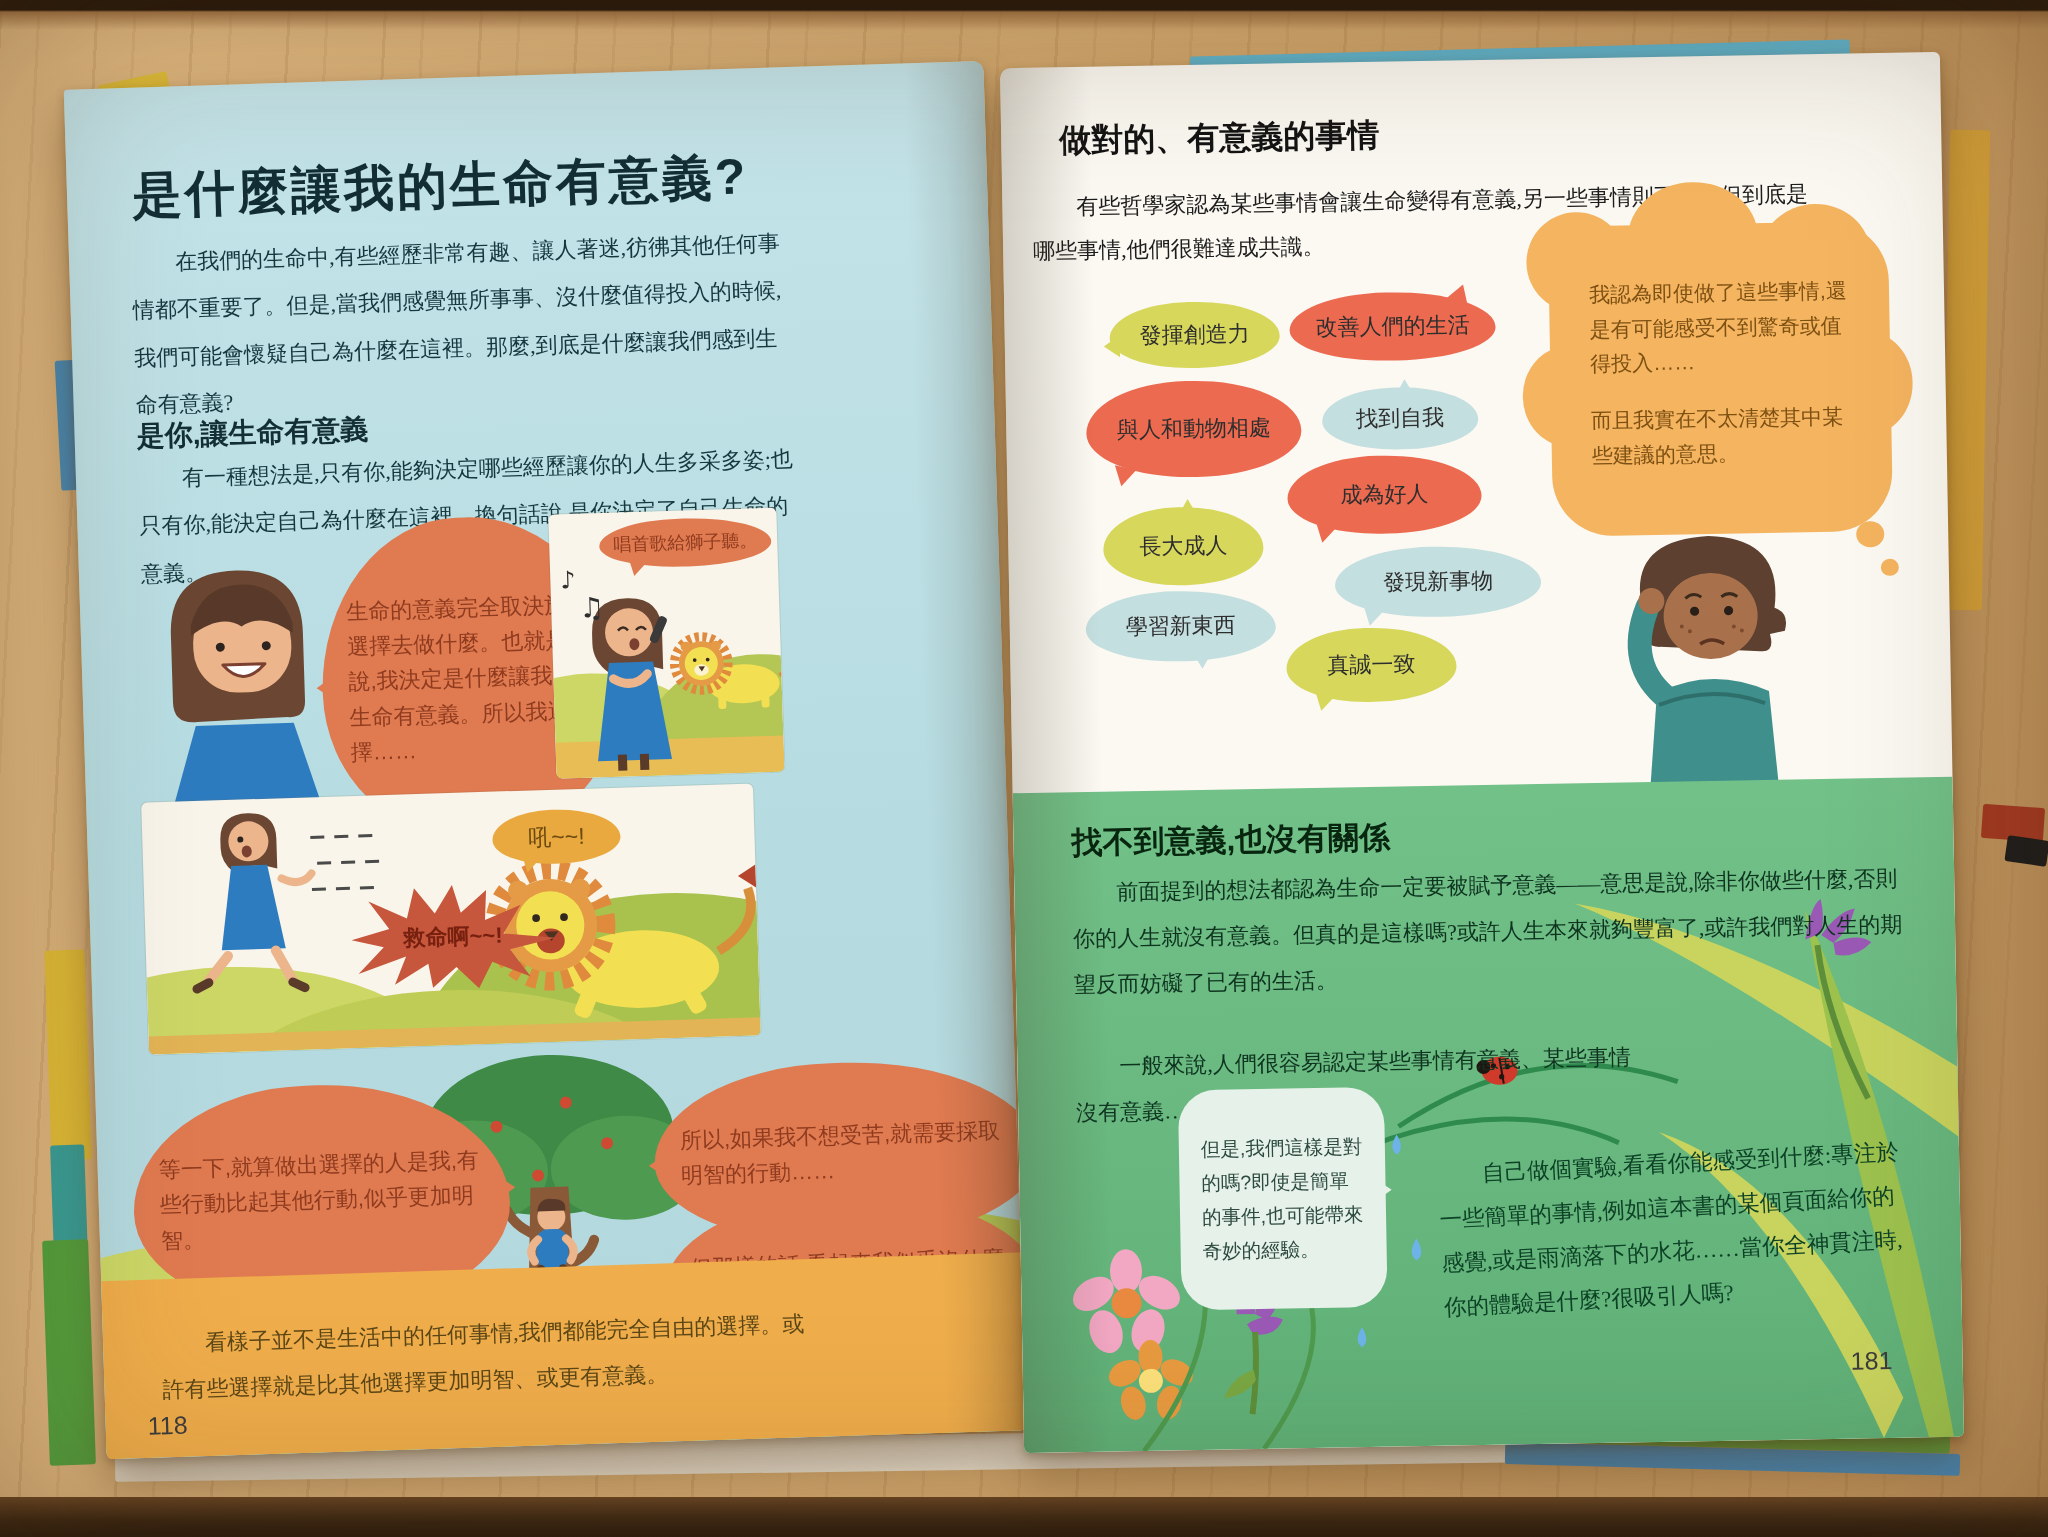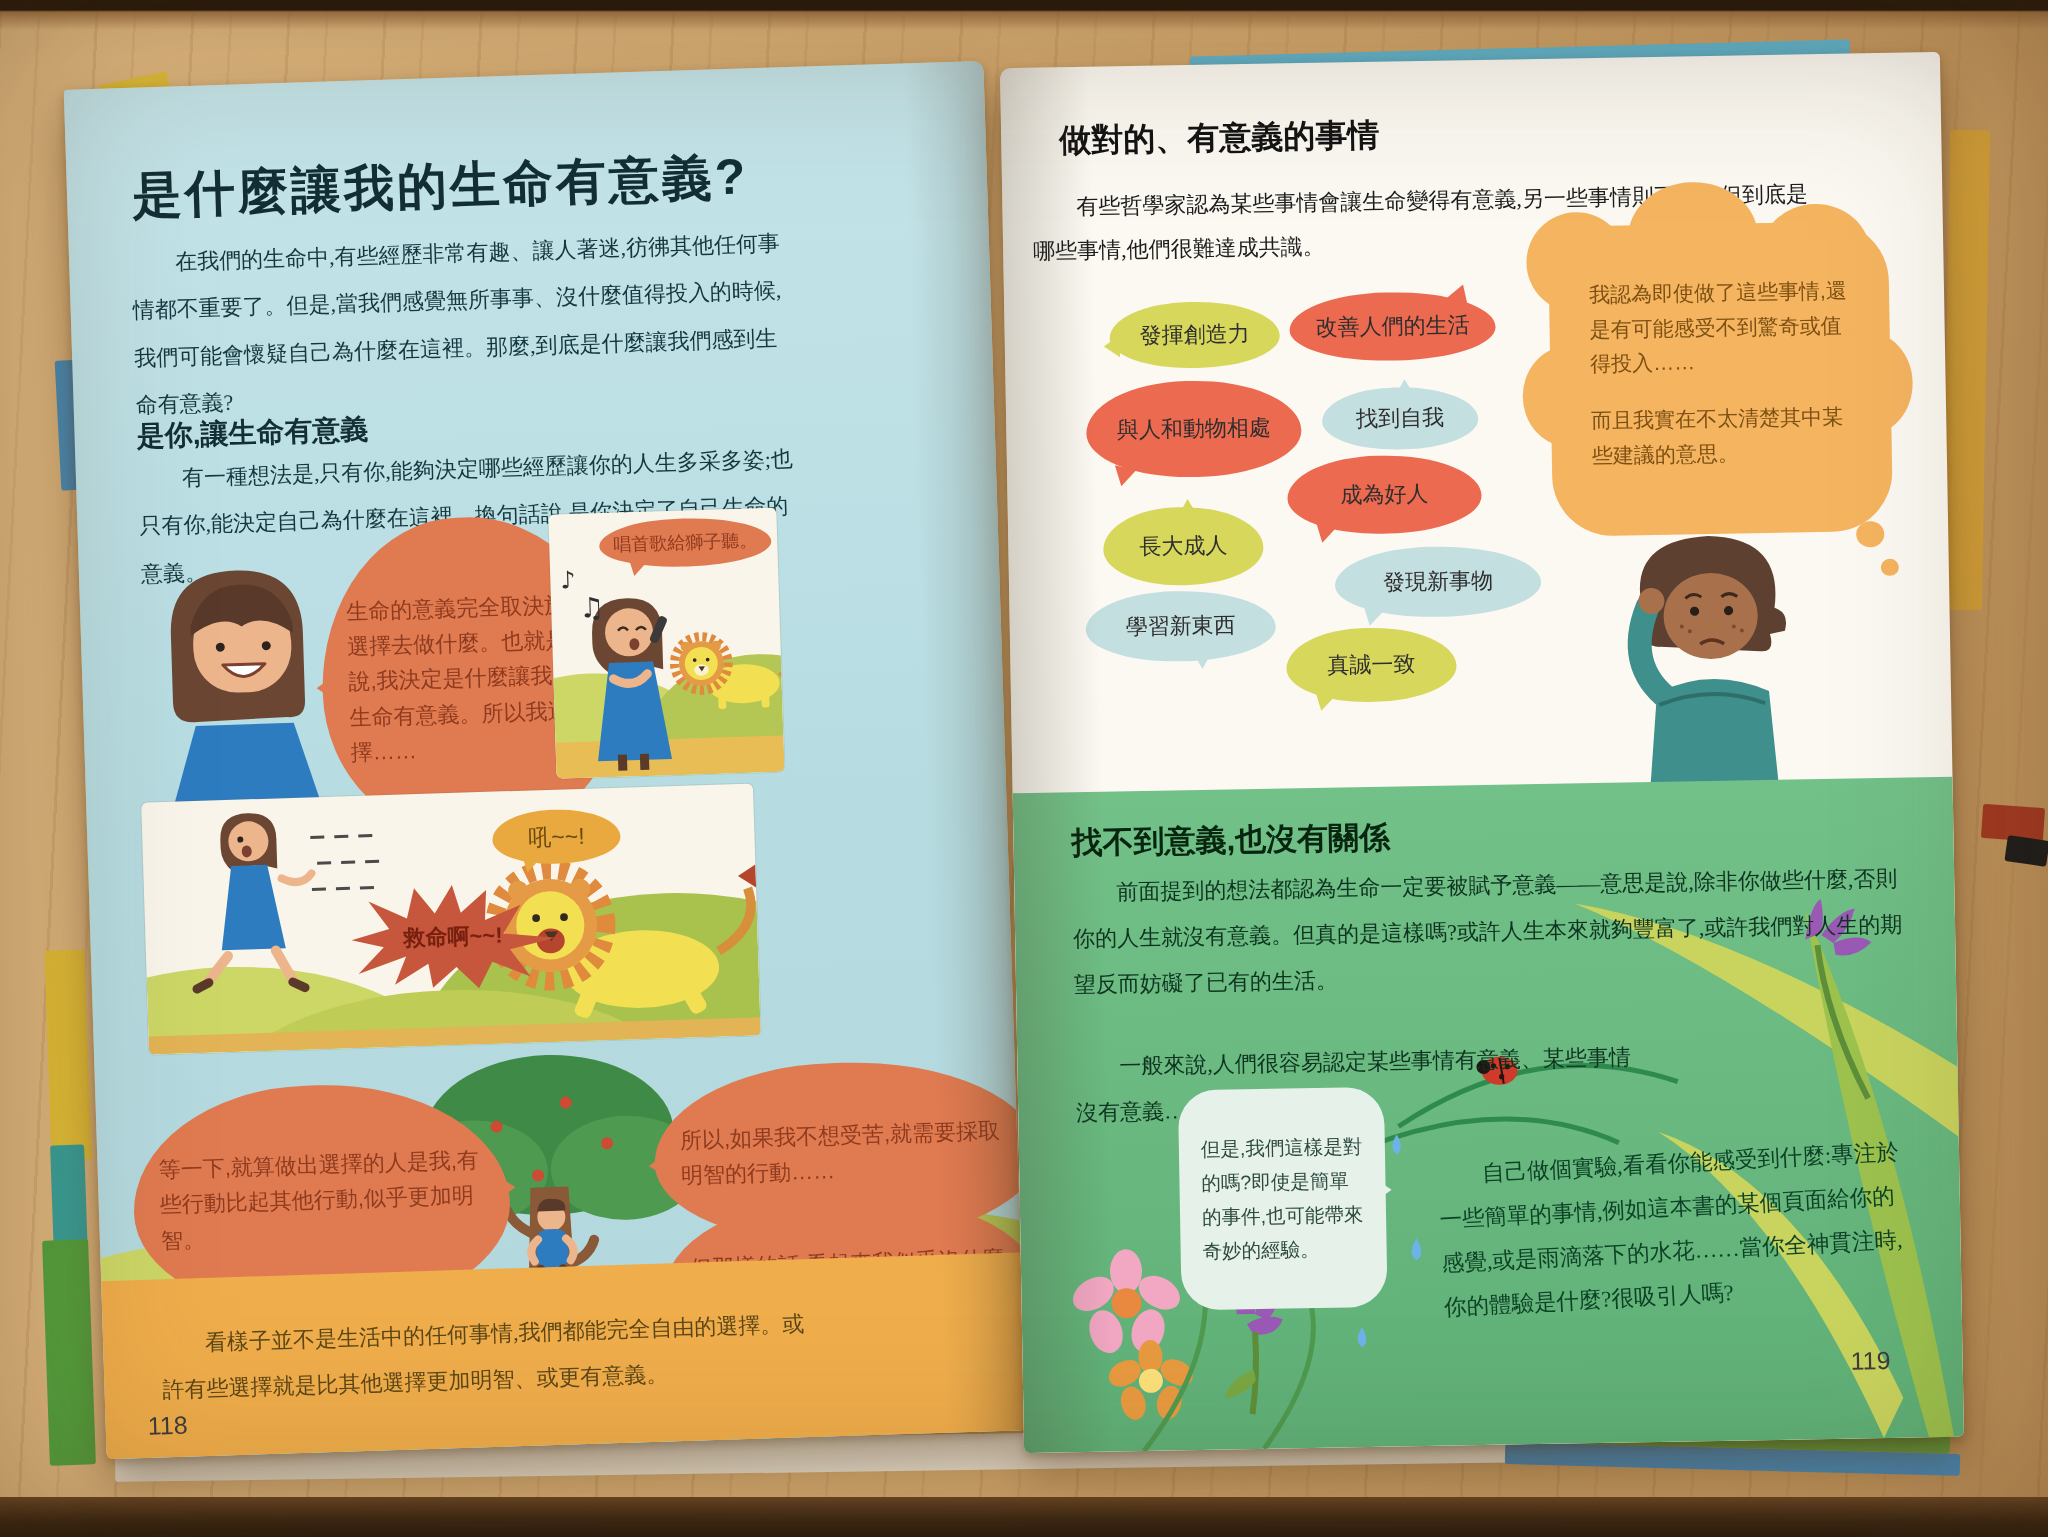--- a/index.html
+++ b/index.html
@@ -375,20 +375,20 @@
       <h2 class="abs g-head" style="left:58px;top:30px;">找不到意義,也沒有關係</h2>
       <p class="abs g-body" style="left:58px;top:78px;width:835px;">前面提到的想法都認為生命一定要被賦予意義——意思是說,除非你做些什麼,否則你的人生就沒有意義。但真的是這樣嗎?或許人生本來就夠豐富了,或許我們對人生的期望反而妨礙了已有的生活。</p>
       <p class="abs g-body" style="left:58px;top:252px;width:570px;">一般來說,人們很容易認定某些事情有意義、某些事情沒有意義……</p>
 
       <div class="bub tail-r" style="left:160px;top:300px;width:206px;height:220px;background:#e6f1ea;--c:#e6f1ea;border-radius:38px;">
         <span style="display:block;text-align:left;font-size:19.5px;line-height:1.75;color:#2c4a3e;padding:0 22px;">但是,我們這樣是對的嗎?即使是簡單的事件,也可能帶來奇妙的經驗。</span>
       </div>
 
       <p class="abs" style="left:420px;top:360px;width:478px;font-size:22.5px;line-height:1.95;text-indent:2em;color:#0d4226;transform:rotate(-2deg);">自己做個實驗,看看你能感受到什麼:專注於一些簡單的事情,例如這本書的某個頁面給你的感覺,或是雨滴落下的水花……當你全神貫注時,你的體驗是什麼?很吸引人嗎?</p>
 
-      <span class="abs pagenum" style="left:828px;top:568px;">119</span>
+      <span class="abs pagenum" style="left:828px;top:568px;">181</span>
     </div>
     <div class="shade-l abs"></div>
   </div>
 
   <div class="abs table-edge"></div>
   <div class="abs vignette"></div>
 </div>
 
 </body></html>

